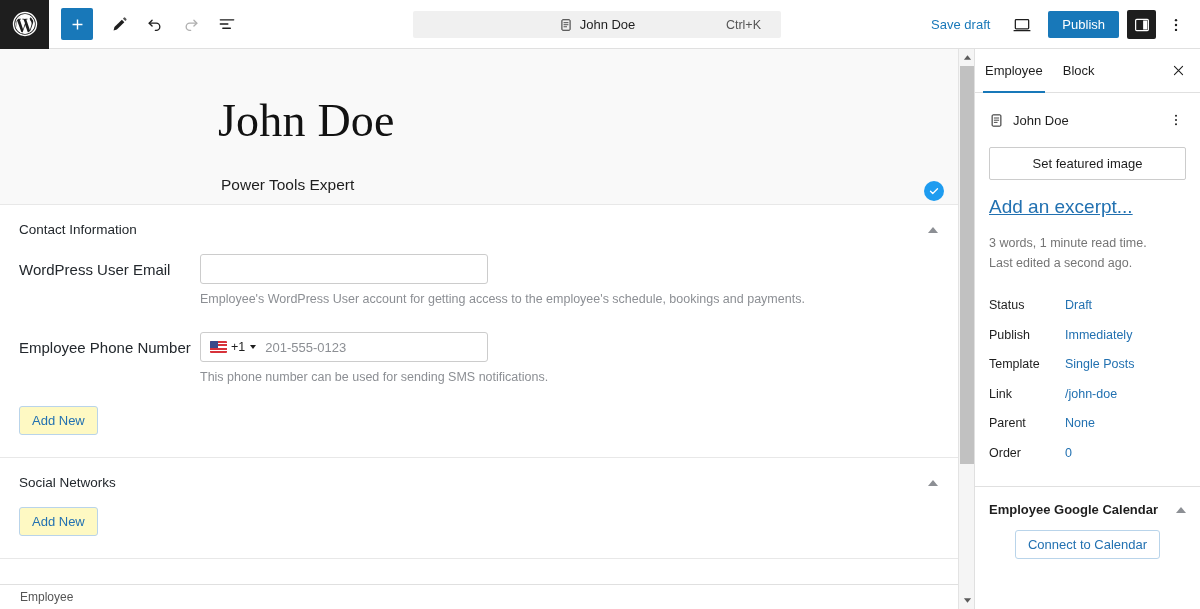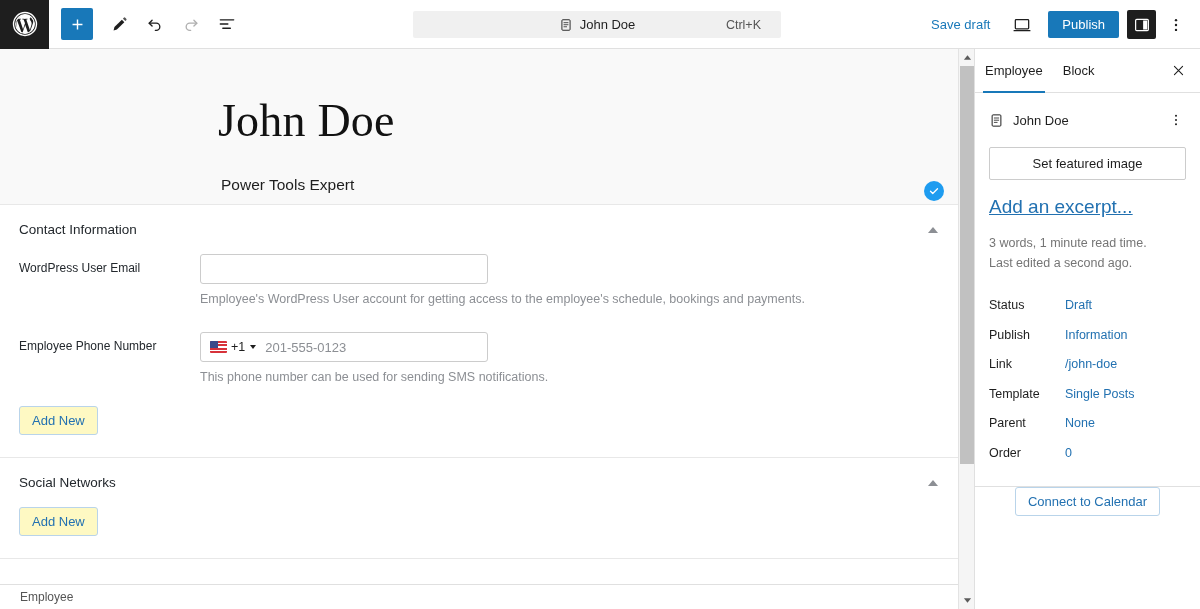--- a/index.html
+++ b/index.html
@@ -124,21 +124,21 @@
   .caret-up {
     width: 0; height: 0;
     border-left: 5px solid transparent; border-right: 5px solid transparent;
     border-bottom: 6px solid #8c8f94; cursor: pointer;
   }
   .sec-body { padding: 0 20px 22px 19px; }
 
   .field-row { display: flex; align-items: flex-start; margin-bottom: 4px; }
   .field-label {
     width: 181px; flex: 0 0 181px;
-    font-size: 12px; color: #23282d; padding-top: 7px;
+    font-size: 15px; color: #23282d; padding-top: 7px;
   }
   .field-ctl { flex: 1; }
   .text-input {
     width: 288px; height: 30px;
     border: 1px solid #ccc; border-radius: 3px;
     padding: 0 9px; font-size: 13px;
     font-family: "Liberation Sans", sans-serif; color: #1e1e1e;
     background: #fff;
   }
   .text-input::placeholder { color: #8c8f94; }
@@ -487,40 +487,44 @@
       <div class="meta-note">3 words, 1 minute read time.</div>
       <div class="meta-note" style="margin-top:2px">Last edited a second ago.</div>
 
       <div class="kv-list">
         <div class="kv-row">
           <span class="kv-key">Status</span>
           <span class="kv-val">Draft</span>
         </div>
         <div class="kv-row">
           <span class="kv-key">Publish</span>
-          <span class="kv-val">Information</span>
+          <span class="kv-val">Immediately</span>
+        </div>
+        <div class="kv-row">
+          <span class="kv-key">Template</span>
+          <span class="kv-val">Single Posts</span>
         </div>
         <div class="kv-row">
           <span class="kv-key">Link</span>
           <span class="kv-val">/john-doe</span>
         </div>
         <div class="kv-row">
-          <span class="kv-key">Template</span>
-          <span class="kv-val">Single Posts</span>
-        </div>
-        <div class="kv-row">
           <span class="kv-key">Parent</span>
           <span class="kv-val">None</span>
         </div>
         <div class="kv-row">
           <span class="kv-key">Order</span>
           <span class="kv-val">0</span>
         </div>
       </div>
     </div>
 
     <div class="panel">
+      <div class="panel-head">
+        <span class="panel-title">Employee Google Calendar</span>
+        <span class="caret-up"></span>
+      </div>
       <div class="panel-body">
         <button class="connect-btn">Connect to Calendar</button>
       </div>
     </div>
   </div>
 </div>
 
 </body></html>

